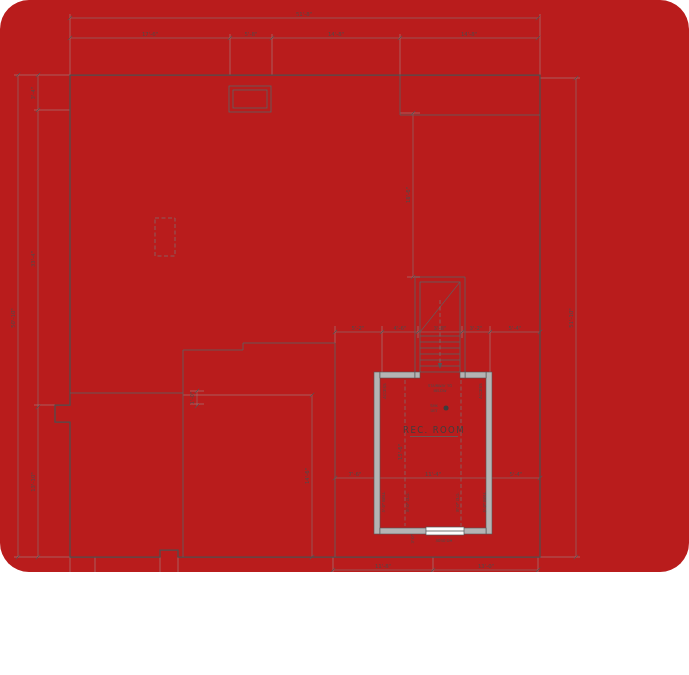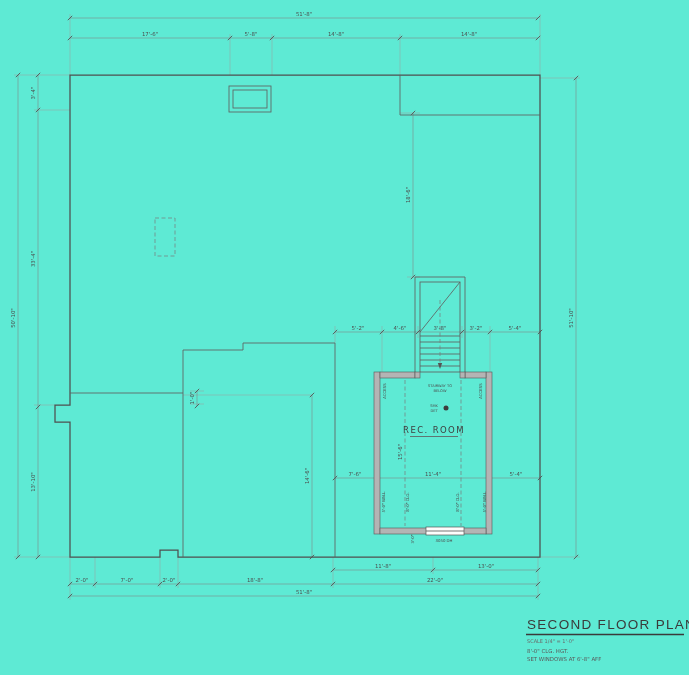--- a/index.html
+++ b/index.html
@@ -1,17 +1,17 @@
 <!DOCTYPE html>
 <html><head>
 <meta charset="utf-8">
 <style>
   html,body{margin:0;padding:0;background:#ffffff;}
-  .page{position:relative;width:689px;height:675px;background:#5eead4;overflow:hidden;
-        font-family:"Liberation Sans",sans-serif;}
+  .page{position:relative;width:689px;height:572px;background:#b91c1c;overflow:hidden;
+        font-family:"Liberation Sans",sans-serif;border-radius:29px;}
   svg{display:block;}
   .wall{stroke:#4f4f4f;stroke-width:1.25;fill:none;}
   .iwall{stroke:#606060;stroke-width:0.85;fill:none;}
   .dim{stroke:#808080;stroke-width:0.55;fill:none;}
   .ext{stroke:#9d9d9d;stroke-width:0.5;fill:none;}
   .tick{stroke:#555;stroke-width:0.9;fill:none;}
   .dash{stroke:#7a7a7a;stroke-width:0.7;fill:none;stroke-dasharray:4 2.5;}
   .wallfill{fill:#b4b4b4;stroke:#565656;stroke-width:0.6;}
   .winfill{fill:#fdfdfc;stroke:#565656;stroke-width:0.7;}
   text{fill:#4c4c4c;font-family:"DejaVu Sans",sans-serif;}

